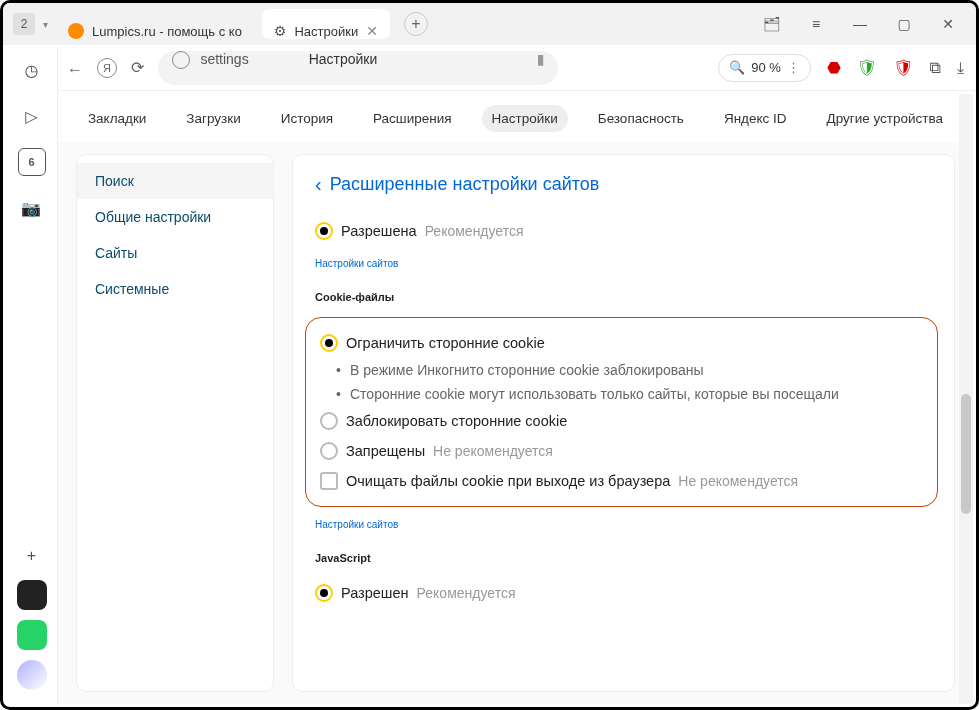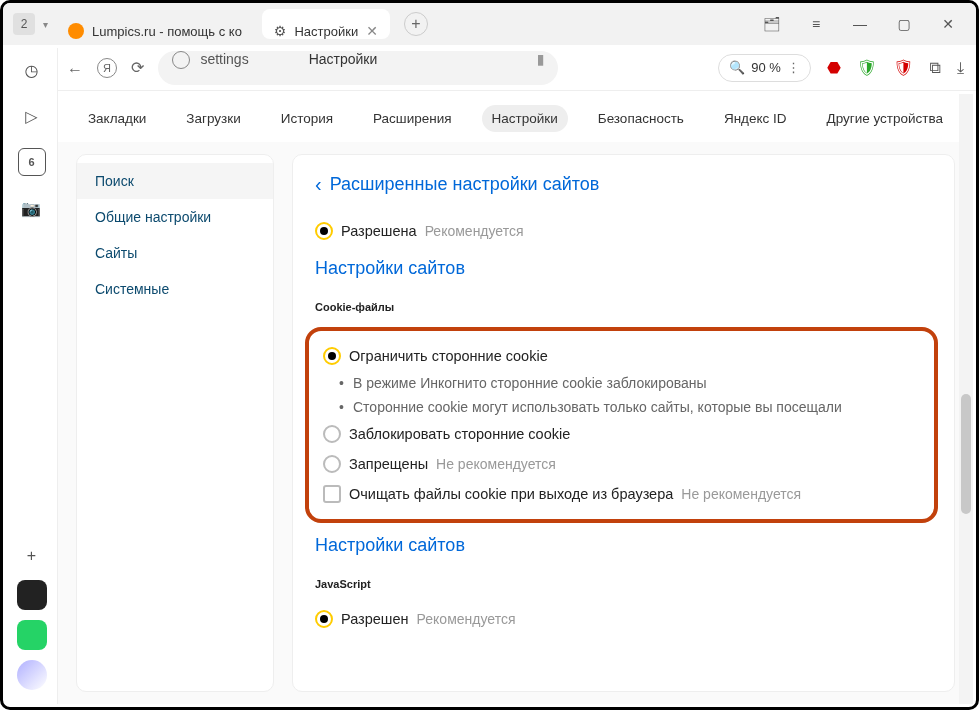--- a/index.html
+++ b/index.html
@@ -42,23 +42,23 @@
 .pane h2::before{content:"‹";font-size:20px}
 .section-title{font-size:11px;font-weight:bold;color:#222;margin:22px 0 14px}
 .opt{display:flex;align-items:center;gap:8px;padding:6px 0;font-size:14.5px;color:#222}
 .radio{width:18px;height:18px;border:2px solid #bbb;border-radius:50%;flex-shrink:0;position:relative}
 .radio.on{border-color:#fc0}
 .radio.on::after{content:"";position:absolute;inset:3px;background:#000;border-radius:50%}
 .checkbox{width:18px;height:18px;border:2px solid #bbb;border-radius:3px;flex-shrink:0}
 .hint{color:#999;font-size:14px}
 .sub{padding:4px 0 4px 30px;font-size:14px;color:#666;position:relative}
 .sub::before{content:"•";position:absolute;left:16px}
-.link{color:#0068d9;font-size:18px;cursor:pointer}
+.link{color:#0068d9;font-size:10px;cursor:pointer}
 .links-row{display:flex;gap:22px;margin-top:12px}
-.callout{border:4px solid #c2410c;border-radius:16px;padding:10px 14px;margin:4px -6px 8px -10px}
+.callout{border:1px solid #c2410c;border-radius:16px;padding:10px 14px;margin:4px -6px 8px -10px}
 .scrollbar{position:absolute;right:3px;top:91px;bottom:3px;width:14px;background:#f3f3f3}
 .thumb{position:absolute;right:2px;top:300px;width:10px;height:120px;background:#c8c8c8;border-radius:5px}
 .nav-btn{color:#666;font-size:16px}
 </style>
 </head>
 <body>
 
 <div class="title-bar">
   <div class="tab-count">2</div>
   <span class="chev">▾</span>

